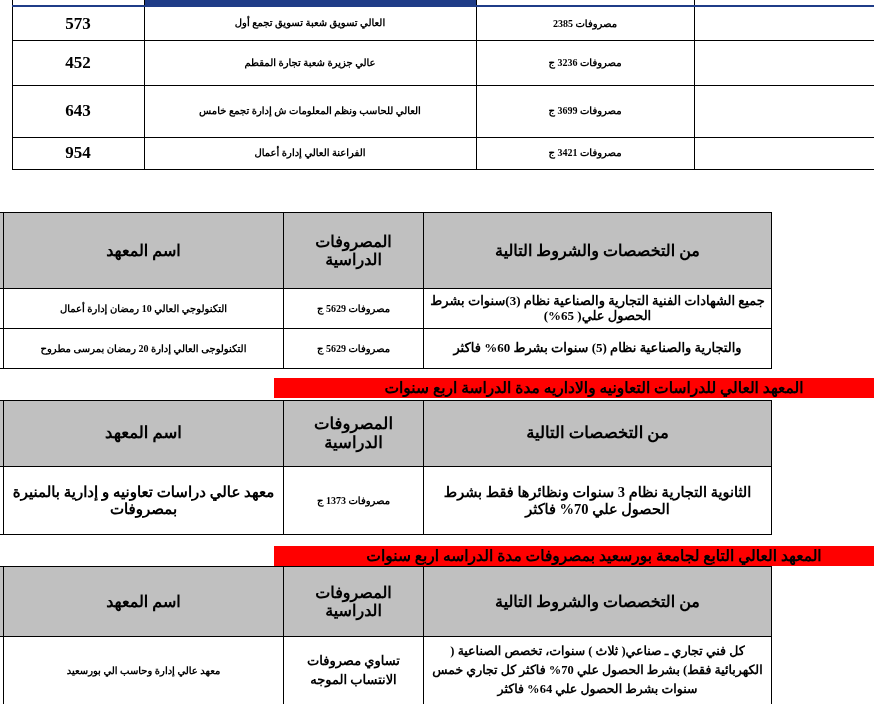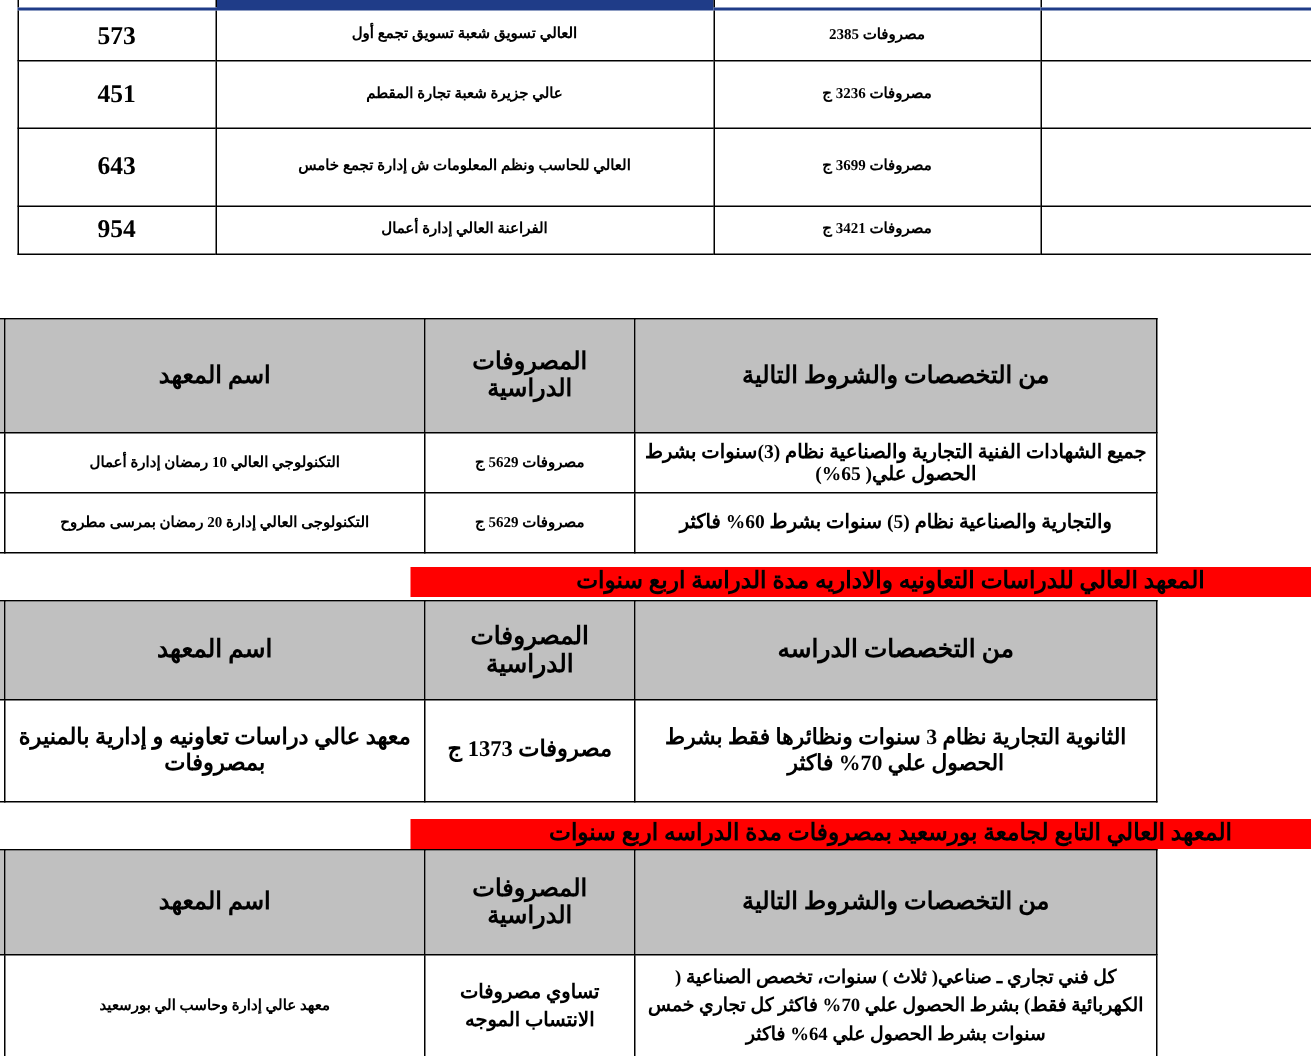--- a/index.html
+++ b/index.html
@@ -139,21 +139,21 @@
   }
   .t3 { width: 868px; }
   .t3 .c-spec  { width: 348px; }
   .t3 .c-fee   { width: 140px; }
   .t3 .c-name  { width: 280px; }
   .t3 .c-code  { width: 100px; }
   .t3 .hdr td  { height: 66px; }
   .t3 .r1 td   { height: 68px; }
   .t3 .r1 .code-cell { font-size: 22px; }
   .t3 .name-cell { font-size: 15px; }
-  .t3 .fee-cell  { font-size: 15px; }
+  .t3 .fee-cell  { font-size: 10px; }
   .t3 .spec-cell { font-size: 14.5px; }
   .t3 .hdr td    { font-size: 16.5px; }
 
   
   .wrap-t4 {
     position: absolute;
     left: -96px;
     top: 566px;
     width: 868px;
     height: 150px;
@@ -191,21 +191,21 @@
         <tr class="r-573">
           <td class="spec-cell blank-left"></td>
           <td class="fee-cell">مصروفات 2385</td>
           <td class="name-cell">العالي تسويق شعبة تسويق تجمع أول</td>
           <td class="code-cell">573</td>
         </tr>
         <tr class="r-579">
           <td class="spec-cell blank-left"></td>
           <td class="fee-cell">مصروفات 3236 ج</td>
           <td class="name-cell">عالي جزيرة شعبة تجارة المقطم</td>
-          <td class="code-cell">451</td>
+          <td class="code-cell">452</td>
         </tr>
         <tr class="r-643">
           <td class="spec-cell blank-left"></td>
           <td class="fee-cell">مصروفات 3699 ج</td>
           <td class="name-cell">العالي للحاسب ونظم المعلومات ش إدارة تجمع خامس</td>
           <td class="code-cell">643</td>
         </tr>
         <tr class="r-954">
           <td class="spec-cell blank-left"></td>
           <td class="fee-cell">مصروفات 3421 ج</td>
@@ -252,21 +252,21 @@
   <div class="wrap-t3">
     <table class="doc-table t3">
       <colgroup>
         <col class="c-spec">
           <col class="c-fee">
           <col class="c-name">
           <col class="c-code">
       </colgroup>
       <tbody>
         <tr class="hdr">
-          <td>من التخصصات الدراسه</td>
+          <td>من التخصصات التالية</td>
           <td>المصروفات الدراسية</td>
           <td>اسم المعهد</td>
           <td>كود المعهد</td>
         </tr>
         <tr class="r1">
           <td class="spec-cell">الثانوية التجارية نظام 3 سنوات ونظائرها فقط بشرط الحصول علي 70% فاكثر</td>
           <td class="fee-cell">مصروفات 1373 ج</td>
           <td class="name-cell">معهد عالي دراسات تعاونيه و إدارية بالمنيرة بمصروفات</td>
           <td class="code-cell">894</td>
         </tr>

